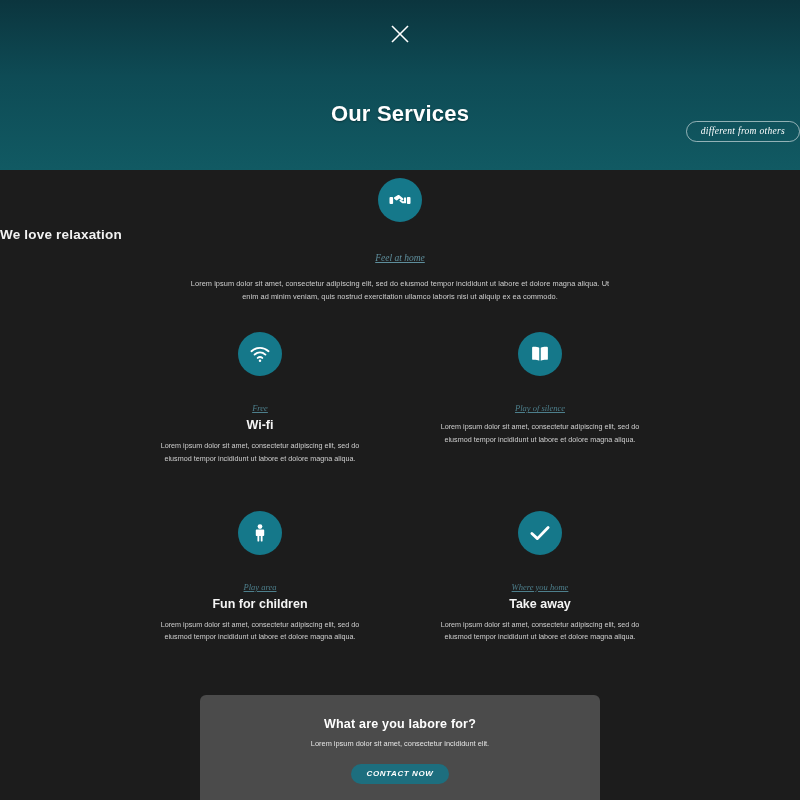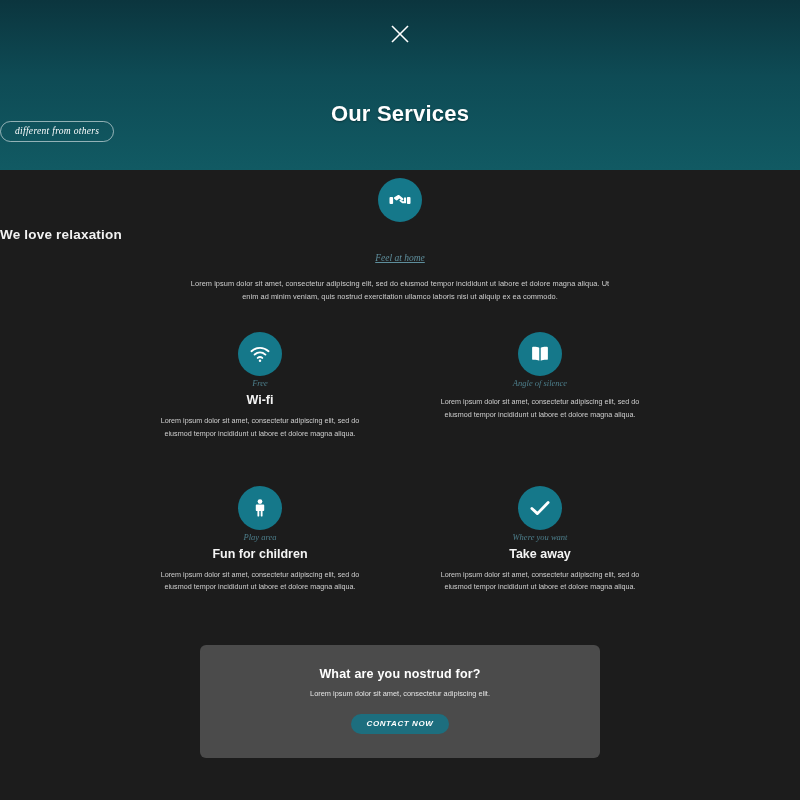--- a/index.html
+++ b/index.html
@@ -43,21 +43,21 @@
     font-weight: bold;
     letter-spacing: .2px;
     color: #ffffff;
     text-shadow: 0 1px 2px rgba(0,0,0,.35);
   }
   .hero-badge-wrap {
     position: absolute;
     top: 120px;
     left: 0;
     width: 100%;
-    text-align: left;
+    text-align: right;
   }
   .hero-badge {
     display: inline-block;
     border: 1px solid rgba(255,255,255,.55);
     border-radius: 12px;
     padding: 4px 14px 5px;
     font-size: 9.5px;
     font-style: italic;
     font-family: "Liberation Serif", serif;
     color: #ffffff;
@@ -133,25 +133,26 @@
     width: 44px;
     height: 44px;
     border-radius: 50%;
     background: #15788a;
     margin: 0 auto;
     display: flex;
     align-items: center;
     justify-content: center;
   }
   .service-eyebrow {
-    margin-top: 2px;
+    margin-top: 27px;
     font-size: 8.5px;
     font-style: italic;
     font-family: "Liberation Serif", serif;
     color: #4d7f8c;
+    text-decoration: underline;
   }
   .service-title {
     margin-top: 5px;
     font-size: 12.5px;
     font-weight: bold;
     color: #f5f5f5;
   }
   .service-text {
     margin-top: 8px;
     font-size: 7.2px;
@@ -245,21 +246,21 @@
       <p class="service-text">Lorem ipsum dolor sit amet, consectetur adipiscing elit, sed do eiusmod tempor incididunt ut labore et dolore magna aliqua.</p>
     </div>
 
     <div class="service">
       <div class="service-icon">
         <svg width="22" height="22" viewBox="0 0 24 24" fill="#ffffff">
           <path d="M11.2 5.2 C9.4 4.2 6.8 3.9 4.4 4.1 C3.8 4.15 3.4 4.6 3.4 5.2 L3.4 17.4 C3.4 18 3.9 18.4 4.5 18.35 C6.7 18.2 9.3 18.5 11.2 19.4 Z"></path>
           <path d="M12.8 5.2 C14.6 4.2 17.2 3.9 19.6 4.1 C20.2 4.15 20.6 4.6 20.6 5.2 L20.6 17.4 C20.6 18 20.1 18.4 19.5 18.35 C17.3 18.2 14.7 18.5 12.8 19.4 Z"></path>
         </svg>
       </div>
-      <div class="service-eyebrow">Angle of silence</div>
+      <div class="service-eyebrow">Play of silence</div>
       <p class="service-text">Lorem ipsum dolor sit amet, consectetur adipiscing elit, sed do eiusmod tempor incididunt ut labore et dolore magna aliqua.</p>
     </div>
 
     <div class="service">
       <div class="service-icon">
         <svg width="22" height="22" viewBox="0 0 24 24" fill="#ffffff">
           <circle cx="12" cy="5" r="2.6"></circle>
           <path d="M7.4 9.2 C7.4 8.5 7.9 8.1 8.6 8.1 L15.4 8.1 C16.1 8.1 16.6 8.5 16.6 9.2 L16.6 14.2 C16.6 14.9 16.1 15.3 15.5 15.3 L14.8 15.3 L14.8 20.4 C14.8 21 14.4 21.4 13.8 21.4 C13.2 21.4 12.8 21 12.8 20.4 L12.8 15.3 L11.2 15.3 L11.2 20.4 C11.2 21 10.8 21.4 10.2 21.4 C9.6 21.4 9.2 21 9.2 20.4 L9.2 15.3 L8.5 15.3 C7.9 15.3 7.4 14.9 7.4 14.2 Z"></path>
         </svg>
       </div>
@@ -267,26 +268,26 @@
       <div class="service-title">Fun for children</div>
       <p class="service-text">Lorem ipsum dolor sit amet, consectetur adipiscing elit, sed do eiusmod tempor incididunt ut labore et dolore magna aliqua.</p>
     </div>
 
     <div class="service">
       <div class="service-icon">
         <svg width="26" height="26" viewBox="0 0 24 24" fill="none" stroke="#ffffff" stroke-width="2.6" stroke-linecap="round" stroke-linejoin="round">
           <path d="M4.5 12.4 L9.6 17.2 L19.5 7"></path>
         </svg>
       </div>
-      <div class="service-eyebrow">Where you want</div>
+      <div class="service-eyebrow">Where you home</div>
       <div class="service-title">Take away</div>
       <p class="service-text">Lorem ipsum dolor sit amet, consectetur adipiscing elit, sed do eiusmod tempor incididunt ut labore et dolore magna aliqua.</p>
     </div>
 
   </div>
 
   <div class="cta">
-    <div class="cta-title">What are you nostrud for?</div>
-    <div class="cta-sub">Lorem ipsum dolor sit amet, consectetur adipiscing elit.</div>
+    <div class="cta-title">What are you labore for?</div>
+    <div class="cta-sub">Lorem ipsum dolor sit amet, consectetur incididunt elit.</div>
     <button class="cta-btn">CONTACT NOW</button>
   </div>
 
 </section>
 
 </body></html>

